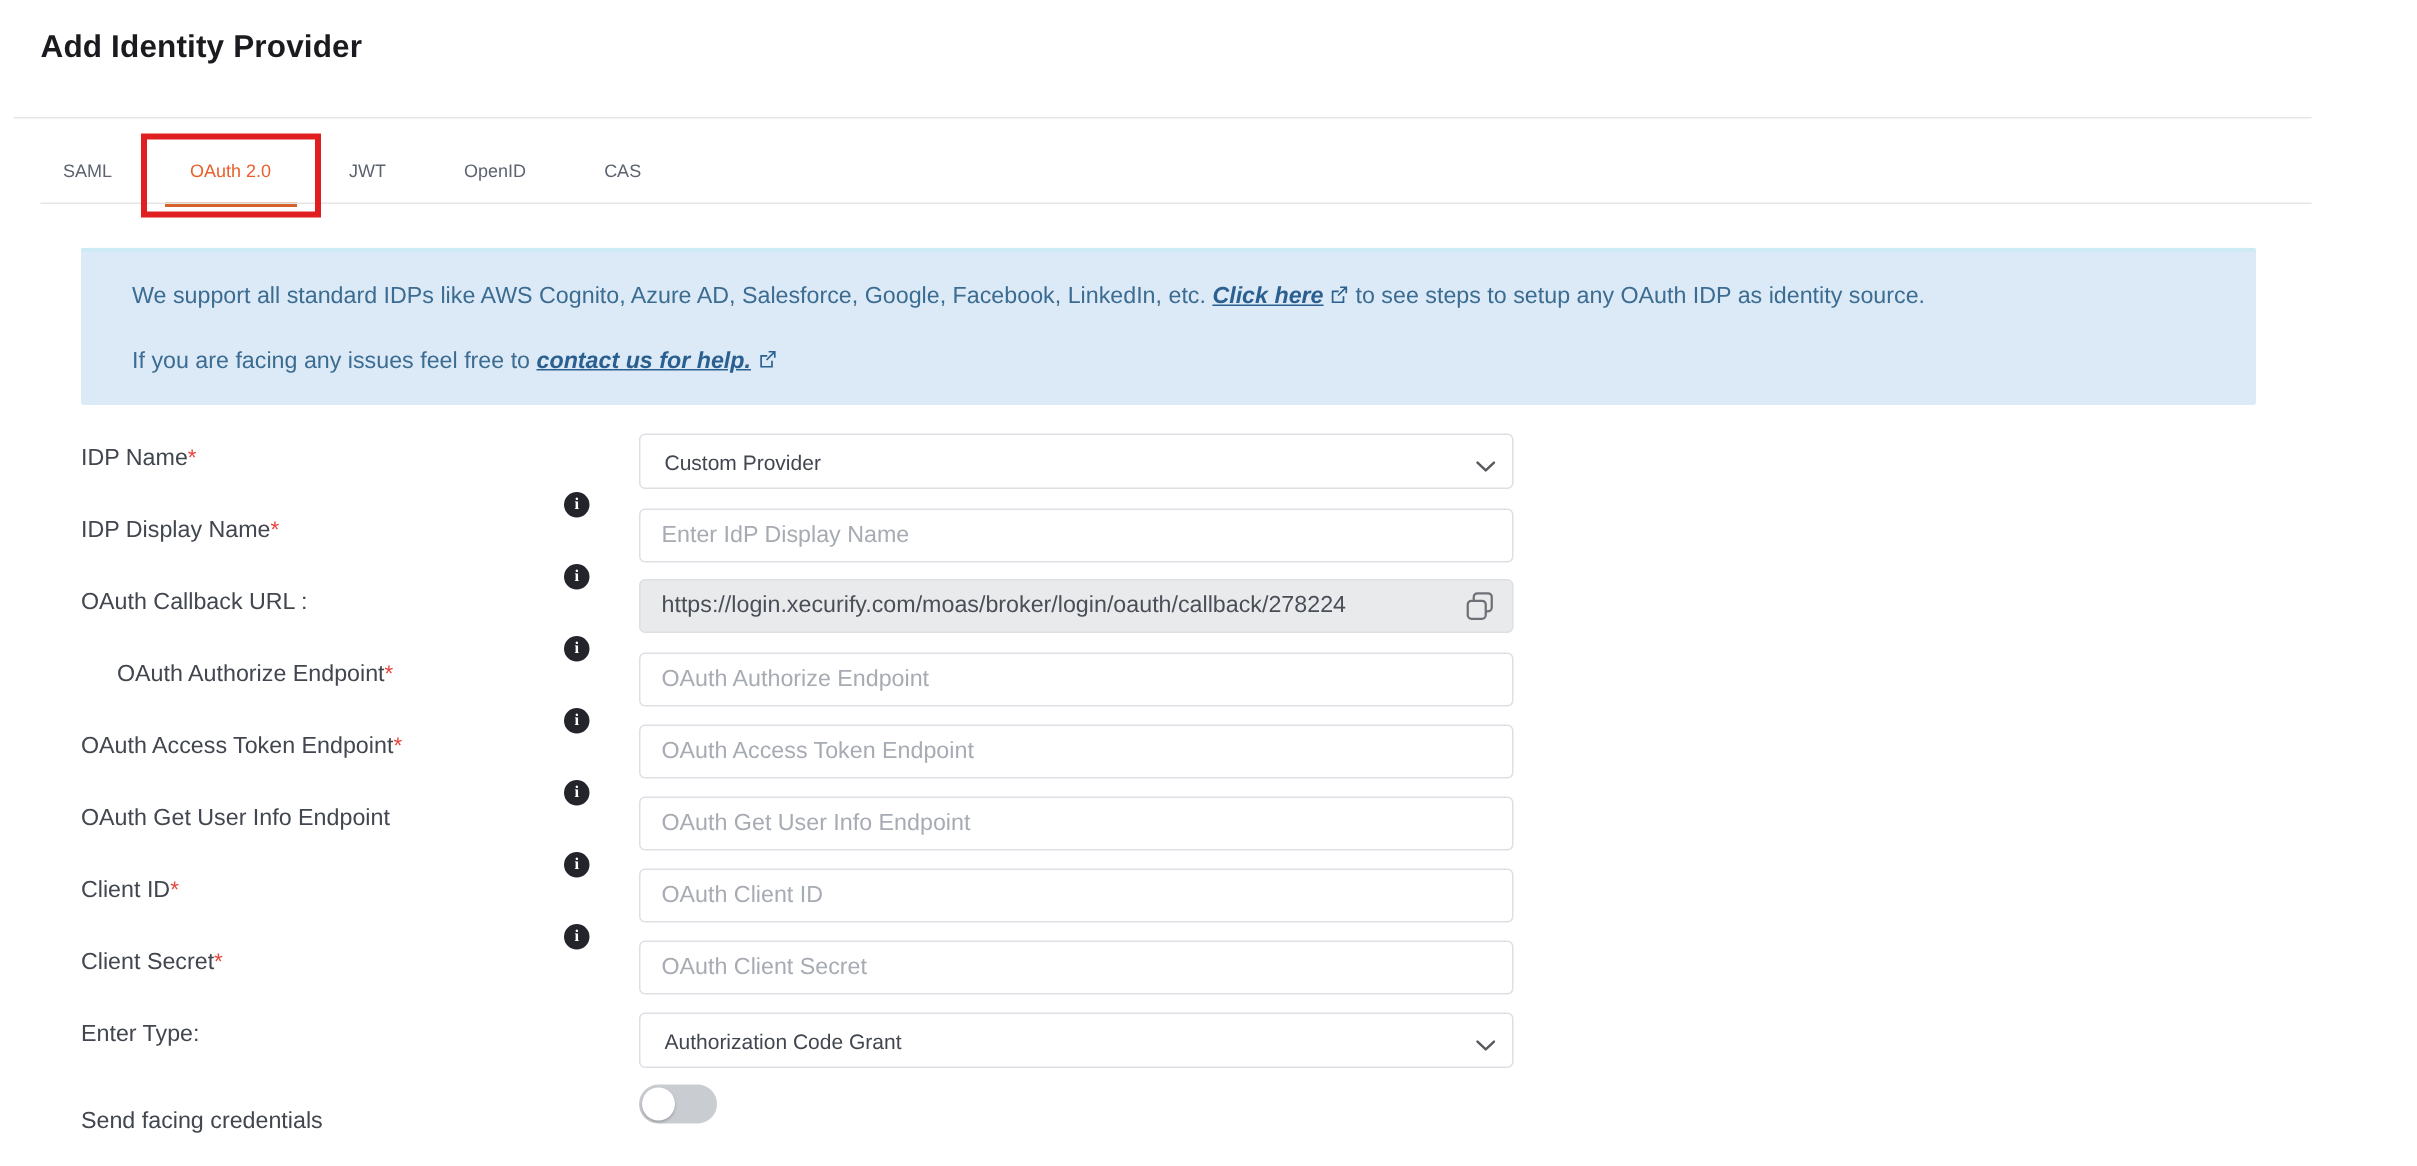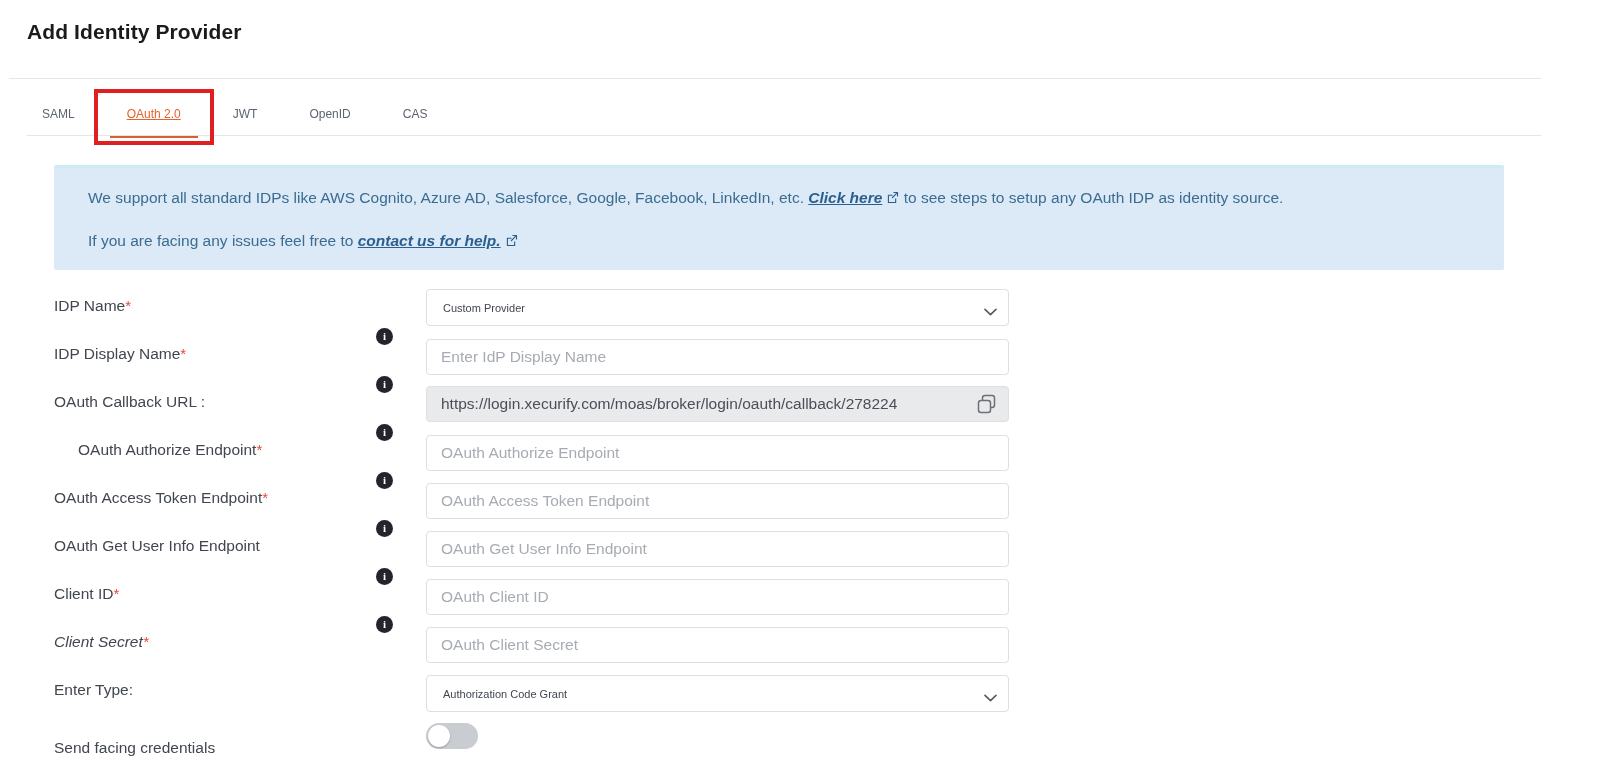--- a/index.html
+++ b/index.html
@@ -27,21 +27,21 @@
   .tabs {
     position: absolute; left: 27px; top: 92px;
     display: flex; align-items: flex-start; height: 44px;
   }
   .tab {
     font-size: 12px; color: #5d6470; padding: 0 26px;
     line-height: 44px; white-space: nowrap; cursor: pointer;
     position: relative;
   }
   .tab:first-child { padding-left: 15px; }
-  .tab.active { color: #e8602c; text-decoration: underline; }
+  .tab.active { color: #e8602c; }
   .tab.active::after {
     content: ""; position: absolute; left: 9px; right: 9px; bottom: -2px;
     height: 3px; background: #d4622a;
   }
   .tabs-rule {
     position: absolute; left: 27px; top: 135px; width: 1514px; height: 1px;
     background: #e6e6e6;
   }
   .tab-highlight {
     position: absolute; left: 94px; top: 89px; width: 120px; height: 56px;
@@ -93,21 +93,21 @@
   }
   .field::placeholder { color: #a7abb3; }
   .field.readonly { background: #e9eaec; color: #4a4f57; padding-right: 44px; }
   .copy-btn {
     position: absolute; right: 12px; top: 8px; width: 21px; height: 21px;
     cursor: pointer;
   }
   .sel-wrap { position: relative; width: 583px; }
   .sel {
     width: 583px; height: 37px; border: 1px solid #dcdfe3; border-radius: 4px;
-    background: #fff; font-size: 11px; color: #41464f;
+    background: #fff; font-size: 14px; color: #41464f;
     padding: 0 34px 0 16px; font-family: "Liberation Sans", sans-serif;
     -webkit-appearance: none; appearance: none; outline: none; cursor: pointer;
   }
   .chev {
     position: absolute; right: 12px; top: 13px; width: 13px; height: 8px;
     pointer-events: none;
   }
   .toggle {
     position: relative; width: 52px; height: 26px; border-radius: 13px;
     background: #c9ccd1; cursor: pointer;
@@ -199,21 +199,21 @@
         </div>
       </div>
       <div class="row" style="height: 48px;">
         <div class="lbl" style="top: 14px;"><span>Client ID</span><span class="req">*</span></div>
         <div class="info-icon" style="top: -3px;">i</div>
         <div class="ctrl" style="top: 8px;">
           <div style="position: relative; width: 583px;"><input type="text" class="field" placeholder="OAuth Client ID" style=""></div>
         </div>
       </div>
       <div class="row" style="height: 48px;">
-        <div class="lbl" style="top: 14px; font-style: italic;"><span>Client Secret</span><span class="req">*</span></div>
+        <div class="lbl" style="top: 14px;"><span>Client Secret</span><span class="req">*</span></div>
         <div class="info-icon" style="top: -3px;">i</div>
         <div class="ctrl" style="top: 8px;">
           <div style="position: relative; width: 583px;"><input type="text" class="field" placeholder="OAuth Client Secret" style=""></div>
         </div>
       </div>
       <div class="row" style="height: 50px;">
         <div class="lbl" style="top: 14px;"><span>Enter Type:</span></div>
         <div class="ctrl" style="top: 8px;">
           <div class="sel-wrap"><select class="sel"><option>Authorization Code Grant</option></select><span class="chev"><svg viewBox="0 0 13 8" width="13" height="8">
                 <path d="M1 1.4 6.5 6.6 12 1.4" fill="none" stroke="#56595e" stroke-width="1.6" stroke-linecap="round" stroke-linejoin="round"></path>

